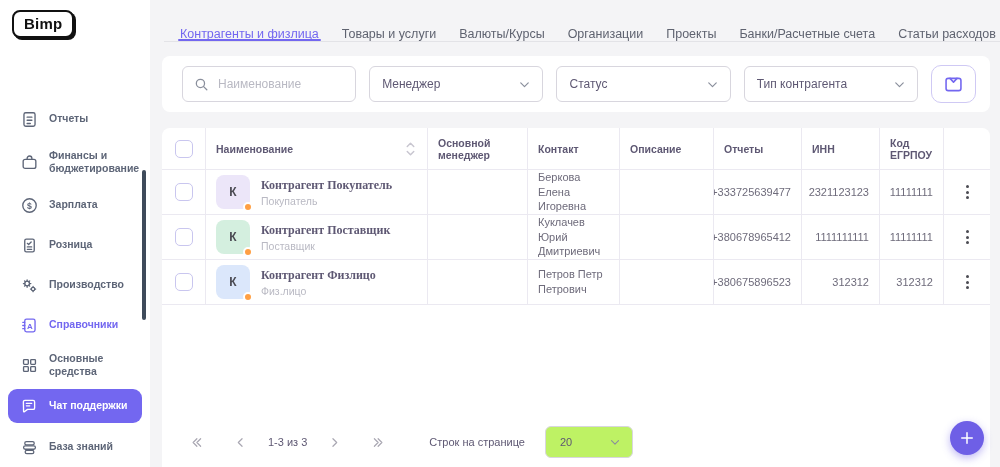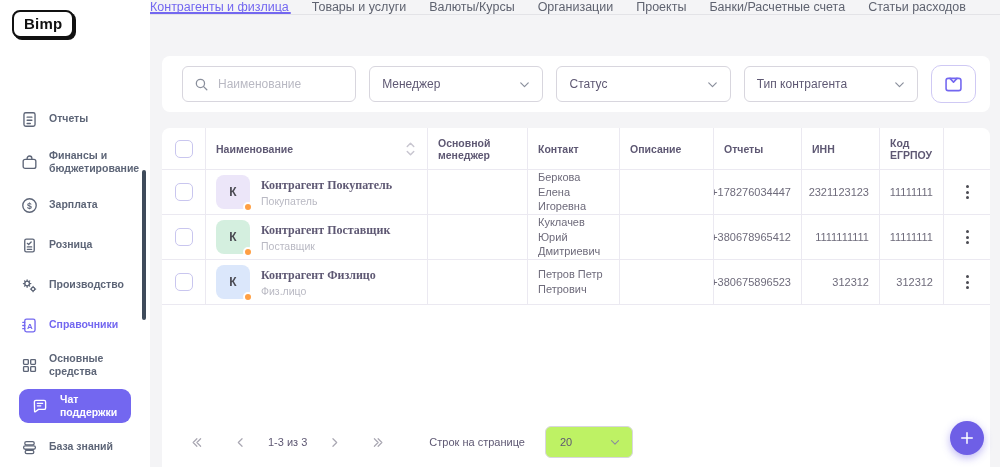--- a/index.html
+++ b/index.html
@@ -28,33 +28,33 @@
   .side-item {
     display:flex; align-items:center; gap:10px; padding:0 8px 0 20px;
     height:40px; flex:none; font-size:10.5px; font-weight:600; color:#5d6577;
     cursor:pointer; line-height:1.25;
   }
   .side-item.twoline { height:46px; }
   .side-item .sicon { width:19px; flex:none; color:#5d6577; }
   .side-item.active { color:#7367f0; }
   .side-item.active .sicon { color:#7367f0; }
   .side-item.chat-btn {
-    margin:4px 19px; height:34px; padding:0 8px 0 12px;
+    margin:4px 8px; height:34px; padding:0 8px 0 12px;
     background:#7367f0; border-radius:9px; color:#fff;
   }
   .side-item.chat-btn .sicon { color:#fff; }
   .side-scroll {
     position:absolute; right:4px; top:170px; width:4px; height:150px;
     background:#3f4b5b; border-radius:2px;
   }
 
   
   .topbar {
-    position:absolute; left:134px; right:0; top:0; height:42px;
-    display:flex; align-items:flex-start;
+    position:absolute; left:164px; right:0; top:0; height:42px;
+    display:flex; align-items:flex-end;
   }
   .tabs-wrap {
     flex:1; display:flex; align-items:center; gap:23px;
     padding:0 10px 0 16px; border-bottom:1px solid #e3e3e7;
   }
   .tab {
     position:relative; font-size:12.5px; color:#5f6370; height:100%;
     display:flex; align-items:center; cursor:pointer; white-space:nowrap;
   }
   .tab.active { color:#7367f0; font-weight:500; }
@@ -369,21 +369,21 @@
           <span class="status-dot" style="background-color: rgb(255, 159, 67);"></span>
         </span>
         <span class="name-lines">
           <span class="row-title">Контрагент Покупатель</span>
           <span class="row-sub">Покупатель</span>
         </span>
       </div>
       <div class="tcell col-manager small-text"></div>
       <div class="tcell col-contact small-text">Беркова Елена Игоревна</div>
       <div class="tcell col-desc small-text"></div>
-      <div class="tcell col-phone num">+178276034447</div>
+      <div class="tcell col-phone num">+333725639477</div>
       <div class="tcell col-inn num">2321123123</div>
       <div class="tcell col-egrpou num">11111111</div>
       <div class="tcell col-actions">
           <span class="dots-menu">
             <i></i>
             <i></i>
             <i></i>
           </span>
         </div>
     </div>

